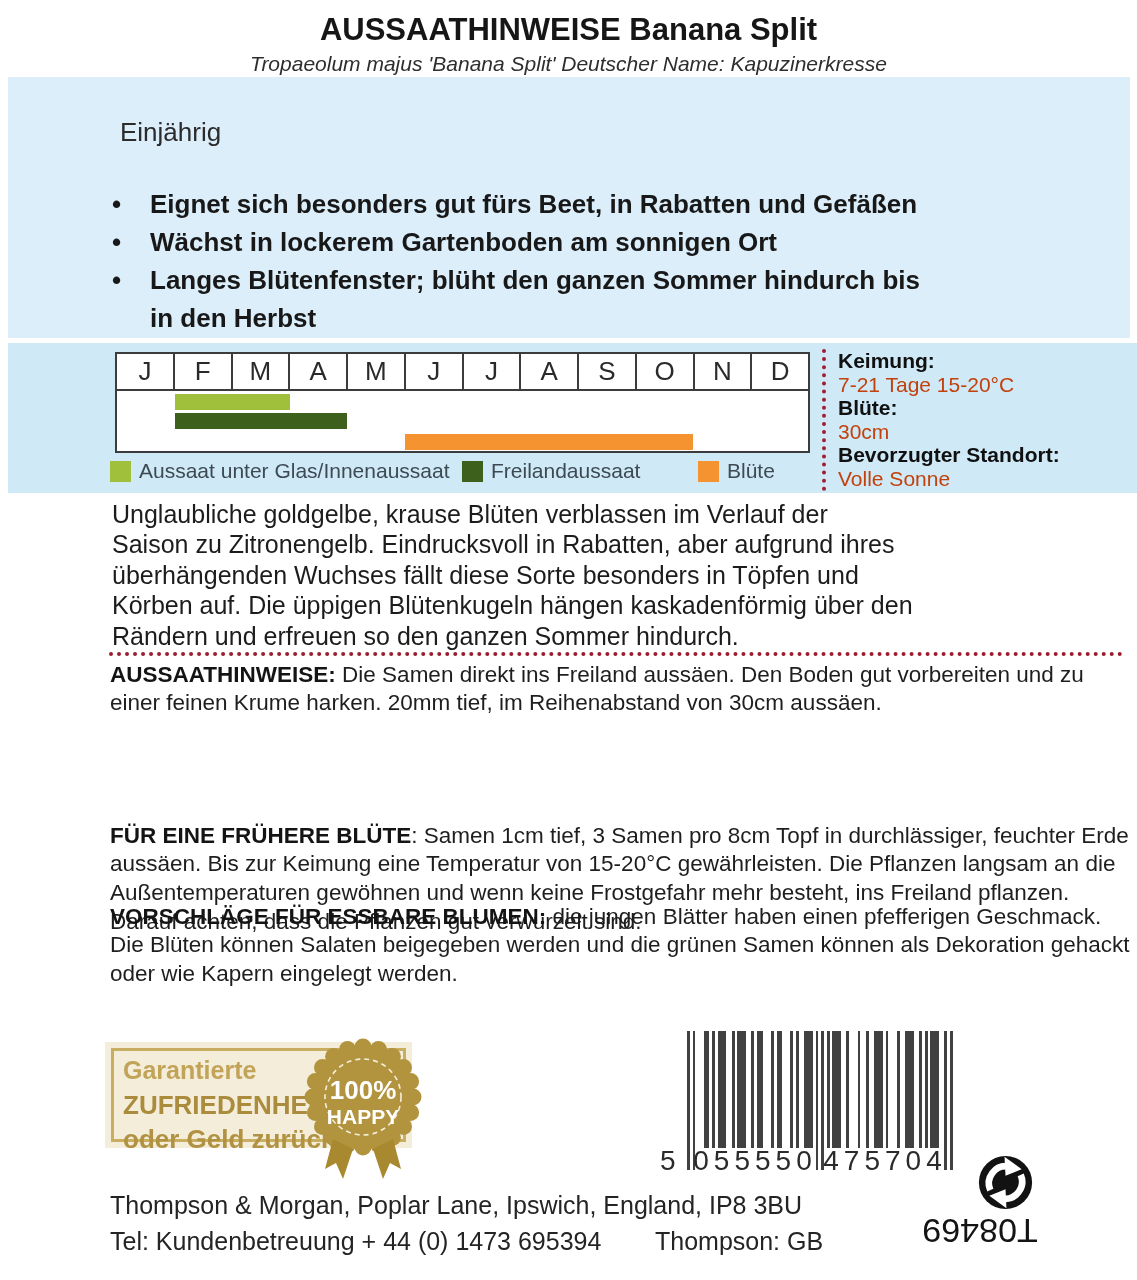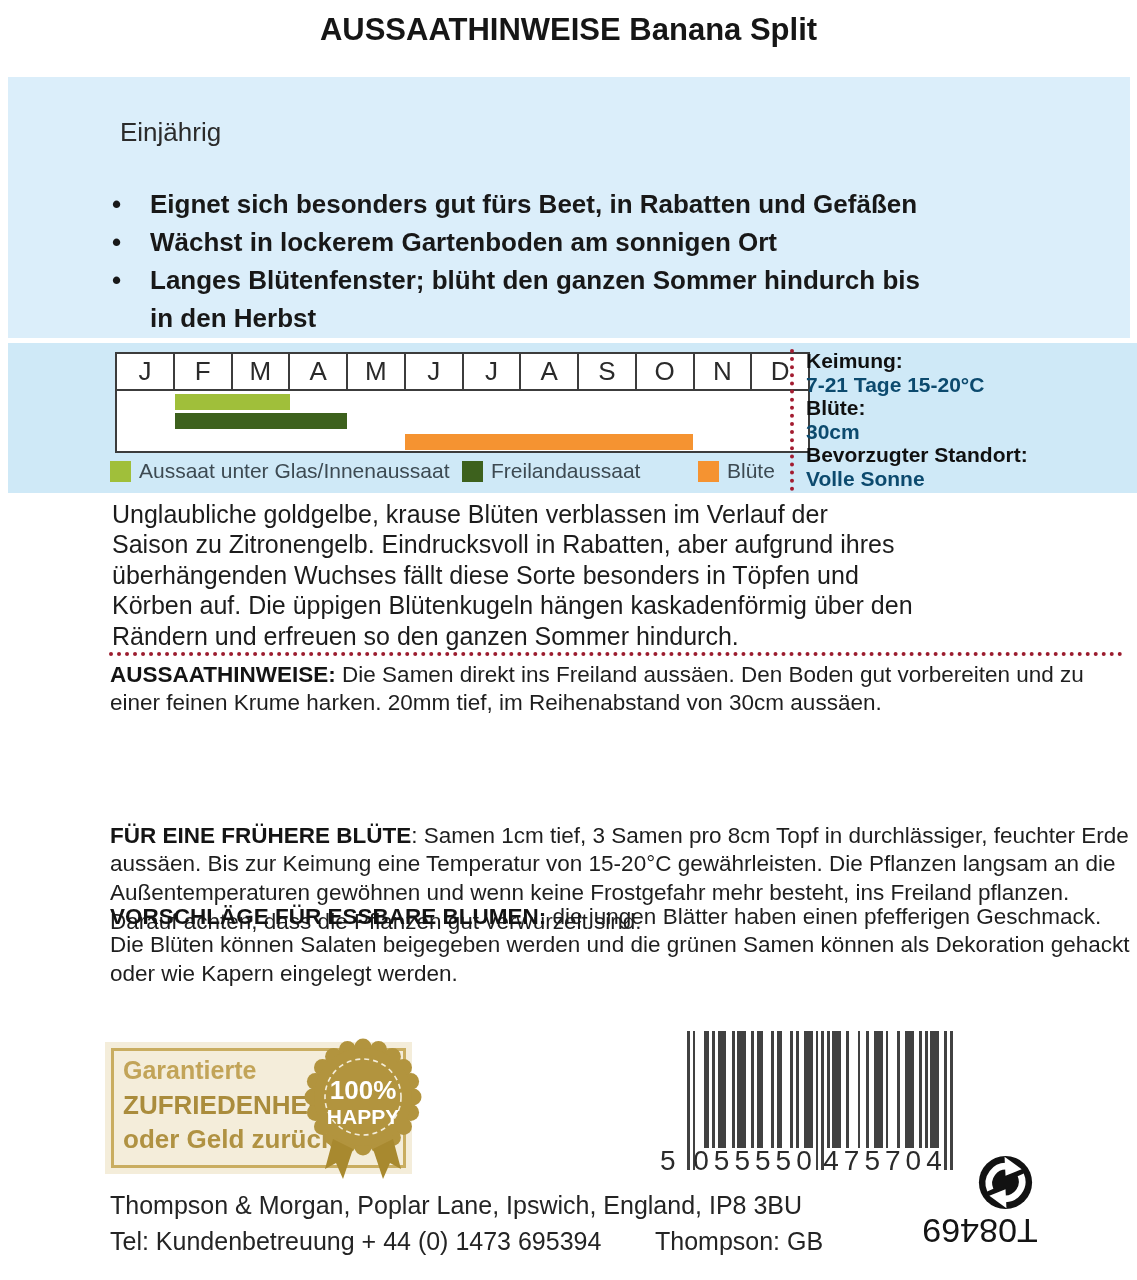--- a/index.html
+++ b/index.html
@@ -20,32 +20,32 @@
   .band{left:8px;top:343px;width:1129px;height:150px;background:#cfe9f7;}
   .cal{left:107px;top:9px;width:695px;height:101px;background:#fff;border:2px solid #3c3c3c;box-sizing:border-box;}
   .cal-header{display:flex;height:37px;border-bottom:2px solid #3c3c3c;box-sizing:border-box;}
   .cal-cell{flex:1;border-right:2px solid #3c3c3c;box-sizing:border-box;display:flex;align-items:center;justify-content:center;
             font-size:26px;color:#2a2a2a;}
   .cal-cell:last-child{border-right:none;}
   .cal-body{position:relative;height:60px;}
   .cal-bar{position:absolute;height:16px;}
   .legend-item{position:absolute;top:116px;display:flex;align-items:center;font-size:21px;color:#3d4a52;}
   .legend-chip{width:21px;height:21px;margin-right:8px;flex:none;}
-  .facts{left:782px;top:6px;height:142px;border-left:4px dotted #a31c30;padding-left:12px;}
+  .facts{left:814px;top:6px;height:142px;border-left:4px dotted #a31c30;padding-left:12px;}
   .fact-label{font-size:21px;font-weight:bold;color:#101010;line-height:23.5px;}
-  .fact-value{font-size:21px;color:#0c4a6e;line-height:23.5px;font-weight:bold;}
+  .fact-value{font-size:21px;color:#c2410c;line-height:23.5px;}
   
   .desc{left:112px;top:499px;width:965px;font-size:25px;line-height:30.4px;color:#1c1c1c;white-space:pre-line;}
   .dotted-hr{left:109px;top:652px;width:1014px;height:0;border-top:4px dotted #9b1c2e;}
   
   .sect{left:110px;width:1024px;font-size:22.5px;line-height:28.8px;color:#1e1e1e;}
   .sect b{font-weight:bold;color:#141414;}
   .sect-1{top:638px;} .sect-2{top:734px;} .sect-3{top:799px;} .sect-4{top:880px;}
   
-  .badge{left:105px;top:1042px;width:307px;height:132px;background:#f4edda;}
+  .badge{left:105px;top:1042px;width:307px;height:106px;background:#f4edda;}
   .badge-frame{position:absolute;left:6px;top:6px;right:6px;bottom:6px;border:3px solid #c9ad60;}
   .badge-l1{position:absolute;left:18px;top:14px;font-size:25px;font-weight:bold;color:#c2a458;}
   .badge-l2{position:absolute;left:18px;top:48px;font-size:26px;font-weight:bold;color:#aa8c3c;}
   .badge-l3{position:absolute;left:18px;top:82px;font-size:26px;font-weight:bold;color:#b09242;}
   .rosette{left:300px;top:1037px;width:126px;height:148px;}
   
   .barcode{left:687px;top:1031px;width:266px;height:150px;}
   .bars{position:absolute;left:0;top:0;display:flex;align-items:flex-start;}
   .bc-num{position:absolute;top:114px;font-size:28px;color:#2b2b2b;}
   .bc-n0{left:-27px;width:24px;text-align:left;letter-spacing:0;}
@@ -57,20 +57,21 @@
   .tel{left:110px;top:1227px;font-size:25px;color:#242424;}
   .origin{left:655px;top:1227px;font-size:25px;color:#242424;}
   .pack-code{left:905px;top:1211px;width:150px;text-align:center;font-size:34px;color:#141414;transform:rotate(180deg);}
 </style>
 </head>
 <body>
 
 <div class="page">
 
   <div class="abs title">AUSSAATHINWEISE Banana Split</div>
+  <div class="abs subtitle">Tropaeolum majus 'Banana Split' Deutscher Name: Kapuzinerkresse</div>
 
   <div class="abs panel-top" style="background: rgb(219, 238, 250);">
     <div class="abs lifecycle">Einjährig</div>
     <ul class="abs bullets" id="bullets">
         <li>
           <span class="b-dot">•</span>
           <span class="b-txt">Eignet sich besonders gut fürs Beet, in Rabatten und Gefäßen</span>
         </li>
         <li>
           <span class="b-dot">•</span>

